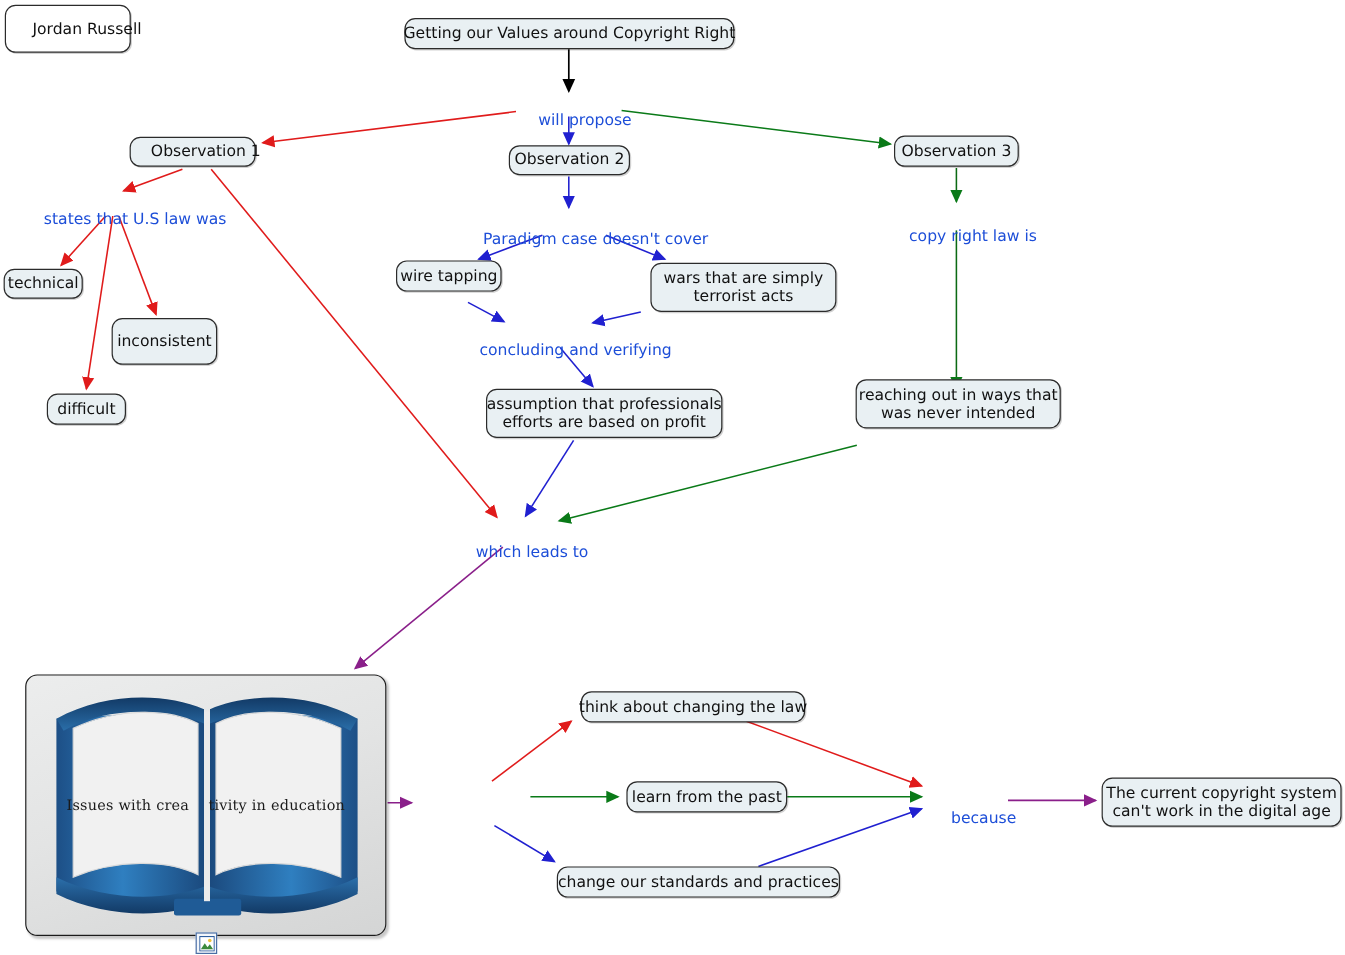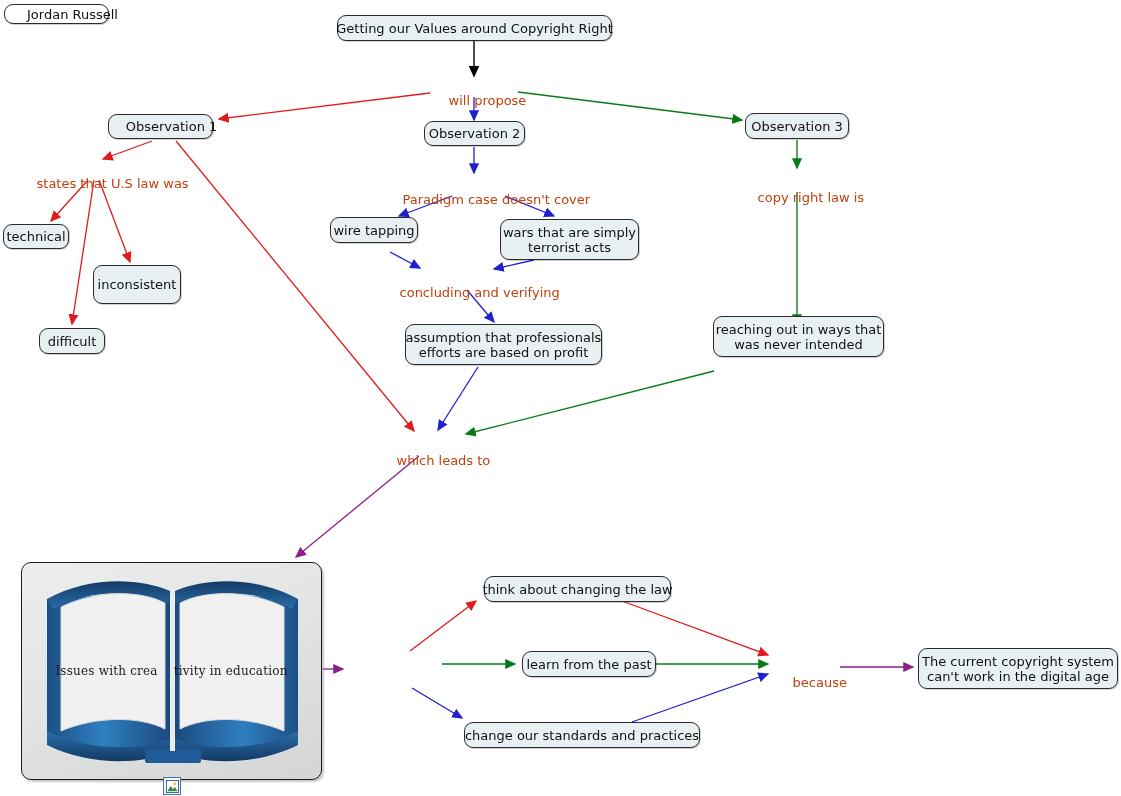--- a/index.html
+++ b/index.html
@@ -42,21 +42,21 @@
     justify-content: center;
     padding: 3px 8px;
     white-space: pre;
     box-shadow: 1px 1px 0 rgba(0,0,0,0.18);
   }
   .node.plain {
     background: #ffffff;
   }
   .link-label {
     position: absolute;
-    color: #c2410c;
+    color: #1d4ed8;
     font-size: 13px;
     line-height: 15px;
     text-align: center;
     white-space: pre;
     background: transparent;
     border: none;
     padding: 0;
   }
   
   .imgnode {
@@ -173,21 +173,21 @@
 
     <line x1="622" y1="601" x2="768" y2="655" stroke="#e01b1b" stroke-width="1.3" marker-end="url(#ah-red)"></line>
 
     <line x1="656" y1="664" x2="768" y2="664" stroke="#0a7a18" stroke-width="1.3" marker-end="url(#ah-green)"></line>
 
     <line x1="632" y1="722" x2="768" y2="674" stroke="#2020d0" stroke-width="1.3" marker-end="url(#ah-blue)"></line>
 
     <line x1="840" y1="667" x2="913" y2="667" stroke="#8a1f8a" stroke-width="1.3" marker-end="url(#ah-purple)"></line>
   </svg>
 
-  <div class="node plain" style="left:4px; top:4px; width:105px; height:20px;padding-left:40px;">
+  <div class="node plain" style="left:4px; top:4px; width:105px; height:40px;padding-left:40px;">
     <span>Jordan Russell</span>
   </div>
 
   <div class="node" style="left:337px; top:15px; width:275px; height:26px;">
     <span>Getting our Values around Copyright Right</span>
   </div>
 
   <div class="link-label" style="left:432px; top:78px; width:86px;">
     <span>will propose</span>
   </div>
@@ -217,21 +217,21 @@
   </div>
 
   <div class="node" style="left:3px; top:224px; width:66px; height:25px;">
     <span>technical</span>
   </div>
 
   <div class="node" style="left:330px; top:217px; width:88px; height:26px;">
     <span>wire tapping</span>
   </div>
 
-  <div class="node" style="left:500px; top:219px; width:139px; height:41px;justify-content:center;">
+  <div class="node" style="left:542px; top:219px; width:155px; height:41px;justify-content:center;">
     <span>wars that are simply
 terrorist acts</span>
   </div>
 
   <div class="node" style="left:93px; top:265px; width:88px; height:39px;">
     <span>inconsistent</span>
   </div>
 
   <div class="link-label" style="left:383px; top:270px; width:152px;">
     <span>concluding and verifying</span>

